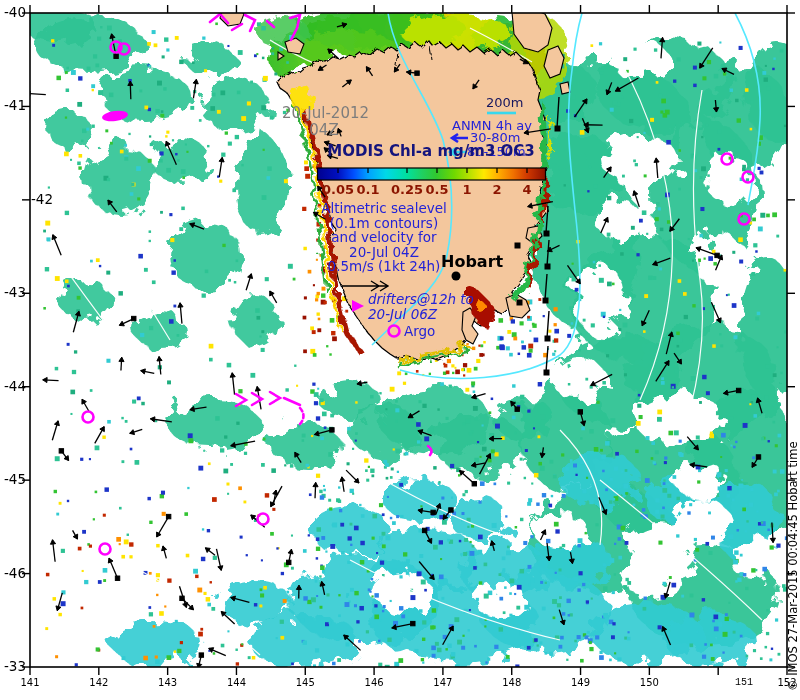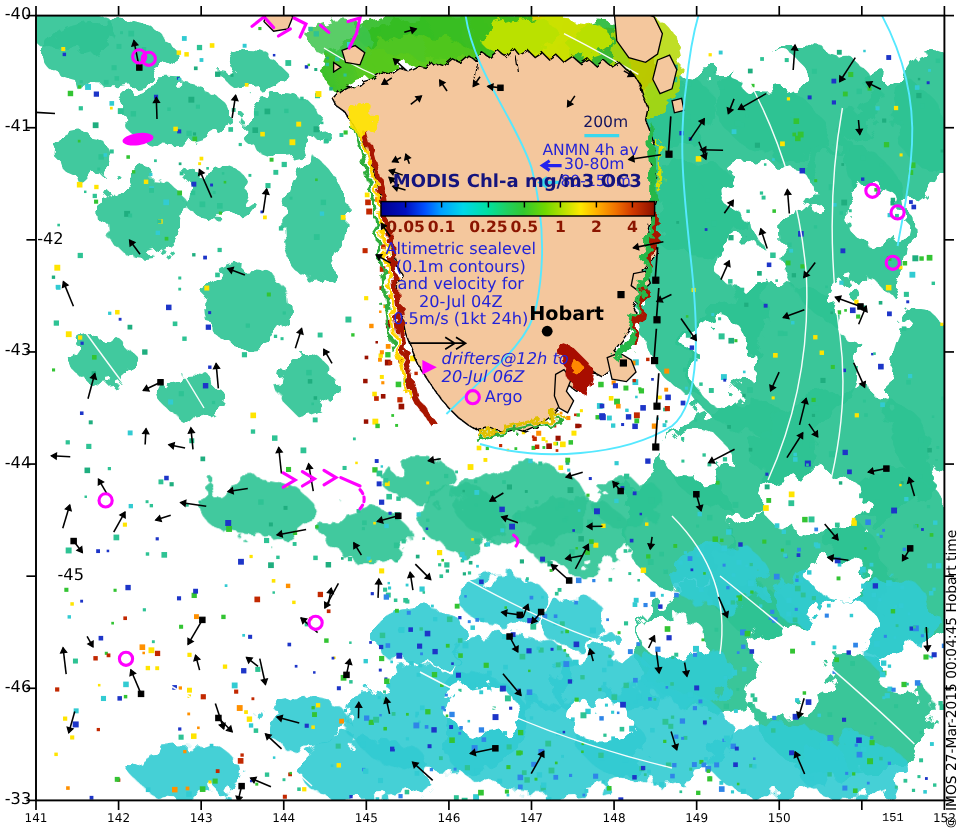--- a/index.html
+++ b/index.html
@@ -1955,20 +1955,24 @@
         <line x1="787" y1="386.72" x2="795" y2="386.72"></line>
         <line x1="22" y1="480.15000000000003" x2="30" y2="480.15000000000003"></line>
         <line x1="787" y1="480.15000000000003" x2="795" y2="480.15000000000003"></line>
         <line x1="22" y1="573.58" x2="30" y2="573.58"></line>
         <line x1="787" y1="573.58" x2="795" y2="573.58"></line>
         <line x1="22" y1="667.01" x2="30" y2="667.01"></line>
         <line x1="787" y1="667.01" x2="795" y2="667.01"></line>
       </g>
 </svg>
 
+<div class="lbl t-gray center" style="left:282px;top:105px;width:84px;">
+  <div>20-Jul-2012</div>
+  <div>04Z</div>
+</div>
 
 <div class="lbl t-dark" style="left:486px;top:96px;">200m</div>
 <div class="lbl t-blue" style="left:452px;top:119px;">ANMN 4h av</div>
 <div class="lbl t-blue" style="left:470px;top:131px;">30-80m</div>
 <div class="lbl t-blue" style="left:467px;top:145px;">80-150m</div>
 
 <div class="lbl t-navy center" style="left:317px;top:143px;width:228px;">MODIS Chl-a mg/m3 OC3</div>
 
 <div class="lbl t-blue-m center" style="left:320px;top:201px;width:128px;line-height:14.6px;">
   <div>Altimetric sealevel</div>
@@ -2000,21 +2004,21 @@
       <div class="lbl xt" style="left:511.726px;top:677px;">148</div>
       <div class="lbl xt" style="left:580.544px;top:677px;">149</div>
       <div class="lbl xt" style="left:649.362px;top:677px;">150</div>
       <div class="lbl xt" style="left:744px;top:677px;font-family:Liberation Mono, monospace;">151</div>
       <div class="lbl xt" style="left:786.9979999999999px;top:677px;">152</div>
       <div class="lbl yt" style="left:0px;top:5px;">-40</div>
       <div class="lbl yt" style="left:0px;top:98.43px;">-41</div>
       <div class="lbl yt" style="left:0px;top:191.86px;padding-left:27px;">-42</div>
       <div class="lbl yt" style="left:0px;top:285.29px;">-43</div>
       <div class="lbl yt" style="left:0px;top:378.72px;">-44</div>
-      <div class="lbl yt" style="left:0px;top:472.15000000000003px;margin-left:44px;">-45</div>
+      <div class="lbl yt" style="left:0px;top:472.15000000000003px;">-45</div>
       <div class="lbl yt" style="left:0px;top:565.58px;">-46</div>
       <div class="lbl yt" style="left:0px;top:659.01px;">-33</div>
     </div>
 <div id="cb-labels">
       <div class="cb-lab" style="left: 338px; top: 182px;">0.05</div>
       <div class="cb-lab" style="left: 368px; top: 182px;">0.1</div>
       <div class="cb-lab" style="left: 407px; top: 182px;">0.25</div>
       <div class="cb-lab" style="left: 437px; top: 182px;">0.5</div>
       <div class="cb-lab" style="left: 467px; top: 182px;">1</div>
       <div class="cb-lab" style="left: 497px; top: 182px;">2</div>

